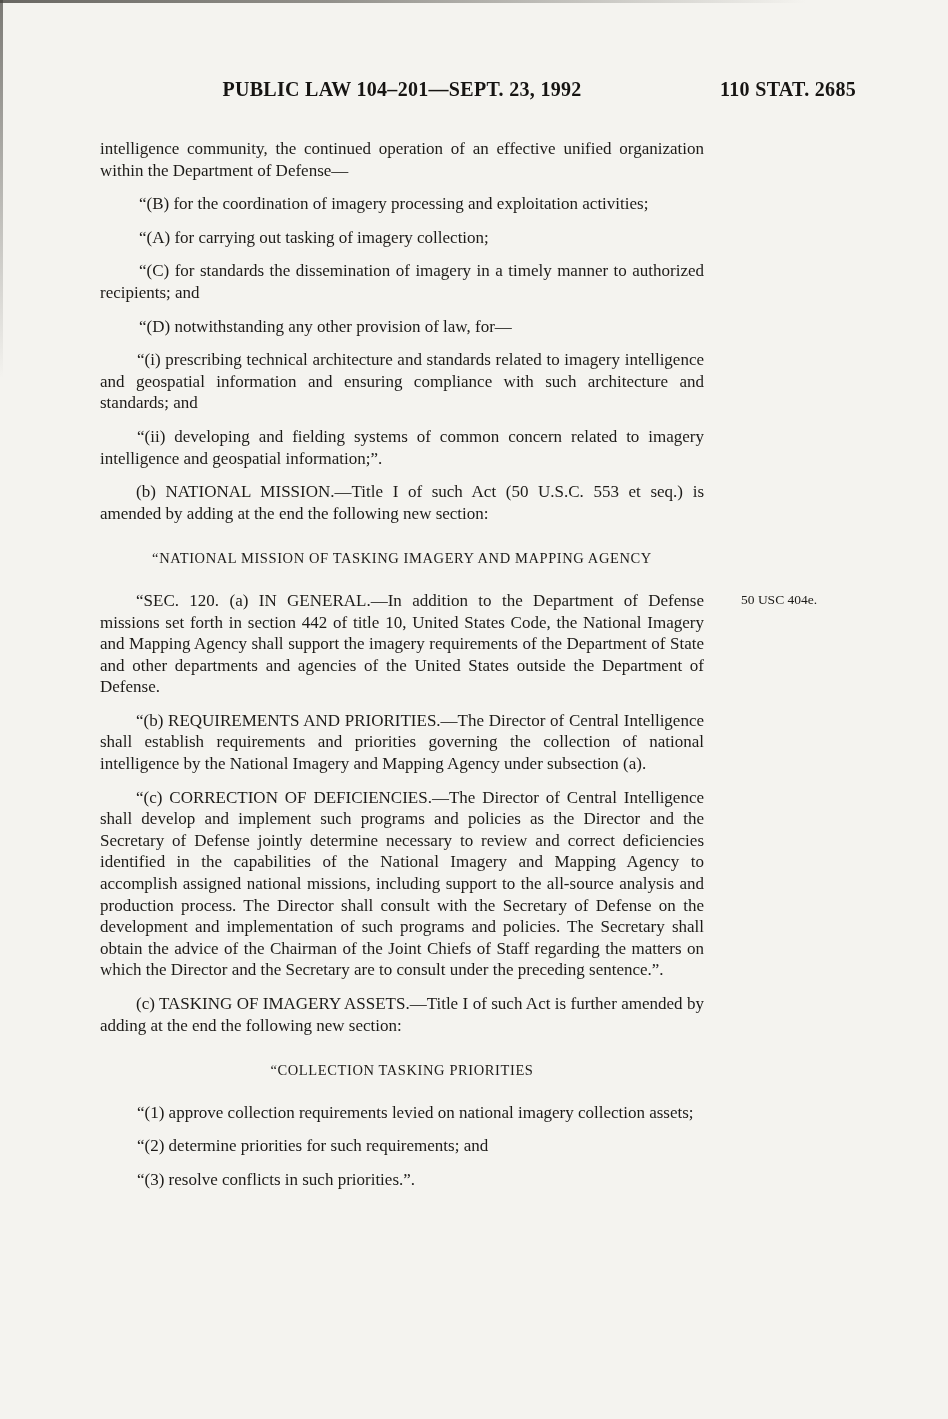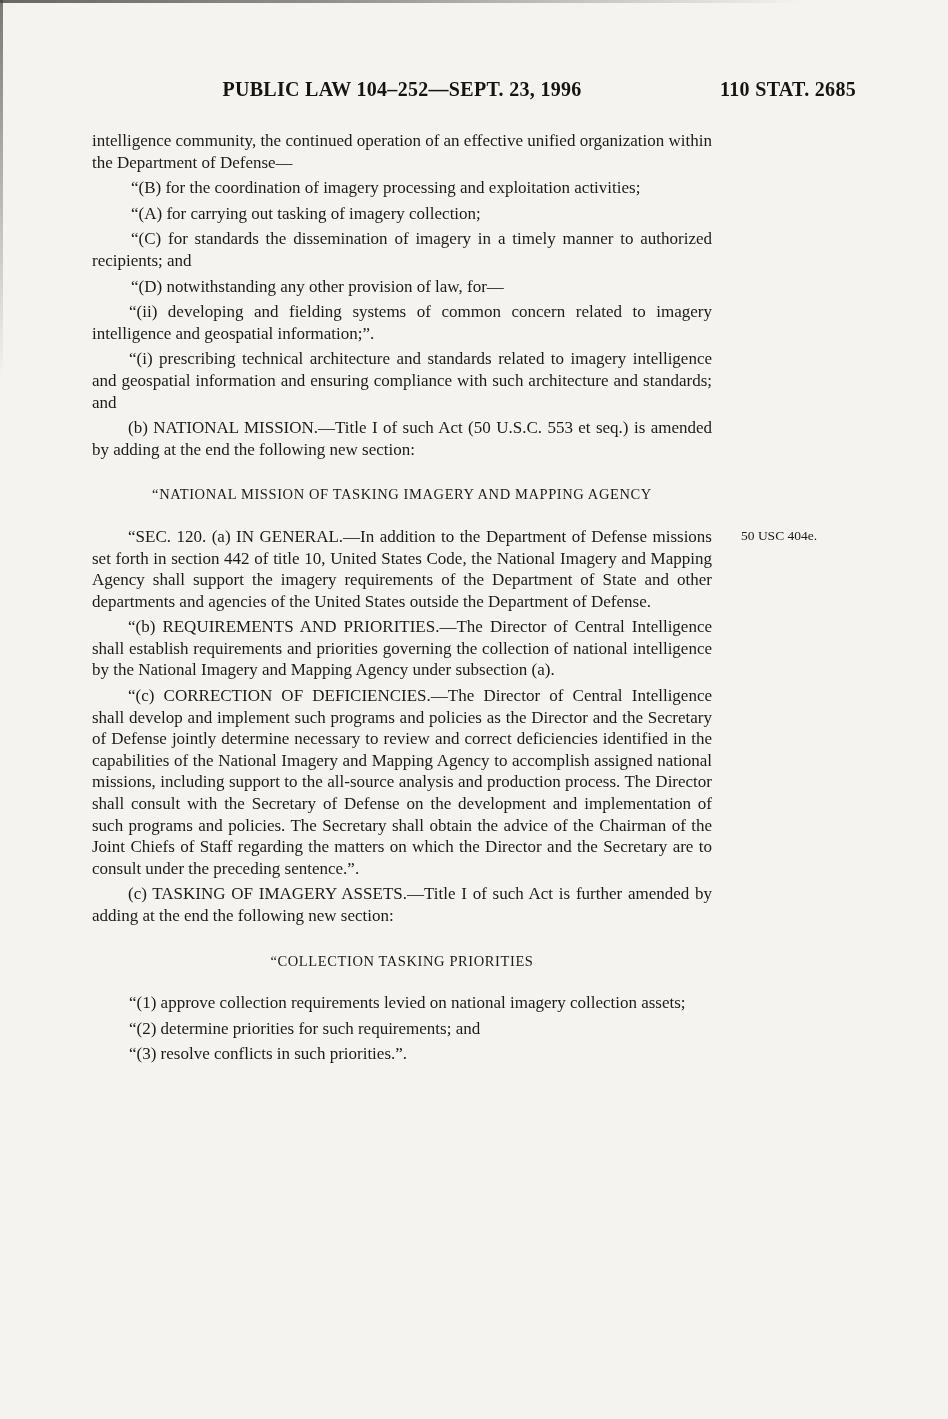--- a/index.html
+++ b/index.html
@@ -35,21 +35,21 @@
     position: absolute; left: 88px; width: 628px;
     text-align: center; letter-spacing: .3px;
   }
   .stat-ref { position: absolute; right: 92px; top: 0; letter-spacing: .3px; }
 
   .text-col {
     position: absolute; left: 88px; top: 126px; width: 628px;
     text-align: justify;
     font-size: 17px; line-height: 21.6px;
   }
-  .text-col p { margin: 4px; }
+  .text-col p { margin: 12px; }
 
   .p-main  { text-indent: 36px; }
   .p-cont1 { margin-left: 36px; text-indent: 0; }
   .p-subA  { margin-left: 72px;  text-indent: 39px; }
   .p-subI  { margin-left: 110px; text-indent: 37px; }
   .p-sub1  { margin-left: 36px;  text-indent: 37px; }
 
   .sec-heading {
     text-align: center; text-indent: 0;
     font-size: 14.5px; font-weight: 400; letter-spacing: .6px;
@@ -62,33 +62,33 @@
     font-size: 13.5px; line-height: 16px; white-space: nowrap;
     text-indent: 0; text-align: left; color: #1d1b18;
   }
 </style>
 </head>
 <body>
 
 <div class="page">
 
   <header class="page-header">
-    <div class="law-title">PUBLIC LAW 104–252—SEPT. 23, 1996</div>
+    <div class="law-title">PUBLIC LAW 104–201—SEPT. 23, 1992</div>
     <div class="stat-ref">110 STAT. 2685</div>
   </header>
 
   <main class="text-col">
 
     <p class="p-cont1">intelligence community, the continued operation of an effective unified organization within the Department of Defense—</p>
     <p class="p-subA">“(B) for the coordination of imagery processing and exploitation activities;</p>
     <p class="p-subA">“(A) for carrying out tasking of imagery collection;</p>
     <p class="p-subA">“(C) for standards the dissemination of imagery in a timely manner to authorized recipients; and</p>
     <p class="p-subA">“(D) notwithstanding any other provision of law, for—</p>
+    <p class="p-subI">“(i) prescribing technical architecture and standards related to imagery intelligence and geospatial information and ensuring compliance with such architecture and standards; and</p>
     <p class="p-subI">“(ii) developing and fielding systems of common concern related to imagery intelligence and geospatial information;”.</p>
-    <p class="p-subI">“(i) prescribing technical architecture and standards related to imagery intelligence and geospatial information and ensuring compliance with such architecture and standards; and</p>
     <p class="p-main">(b) NATIONAL MISSION.—Title I of such Act (50 U.S.C. 553 et seq.) is amended by adding at the end the following new section:</p>
 
     <h2 class="sec-heading">“NATIONAL MISSION OF TASKING IMAGERY AND MAPPING AGENCY</h2>
 
     <div class="pwrap">
       <p class="p-main">“SEC. 120. (a) IN GENERAL.—In addition to the Department of Defense missions set forth in section 442 of title 10, United States Code, the National Imagery and Mapping Agency shall support the imagery requirements of the Department of State and other departments and agencies of the United States outside the Department of Defense.</p>
       <span class="margin-note">50 USC 404e.</span>
     </div>
 
     <p class="p-main">“(b) REQUIREMENTS AND PRIORITIES.—The Director of Central Intelligence shall establish requirements and priorities governing the collection of national intelligence by the National Imagery and Mapping Agency under subsection (a).</p>

